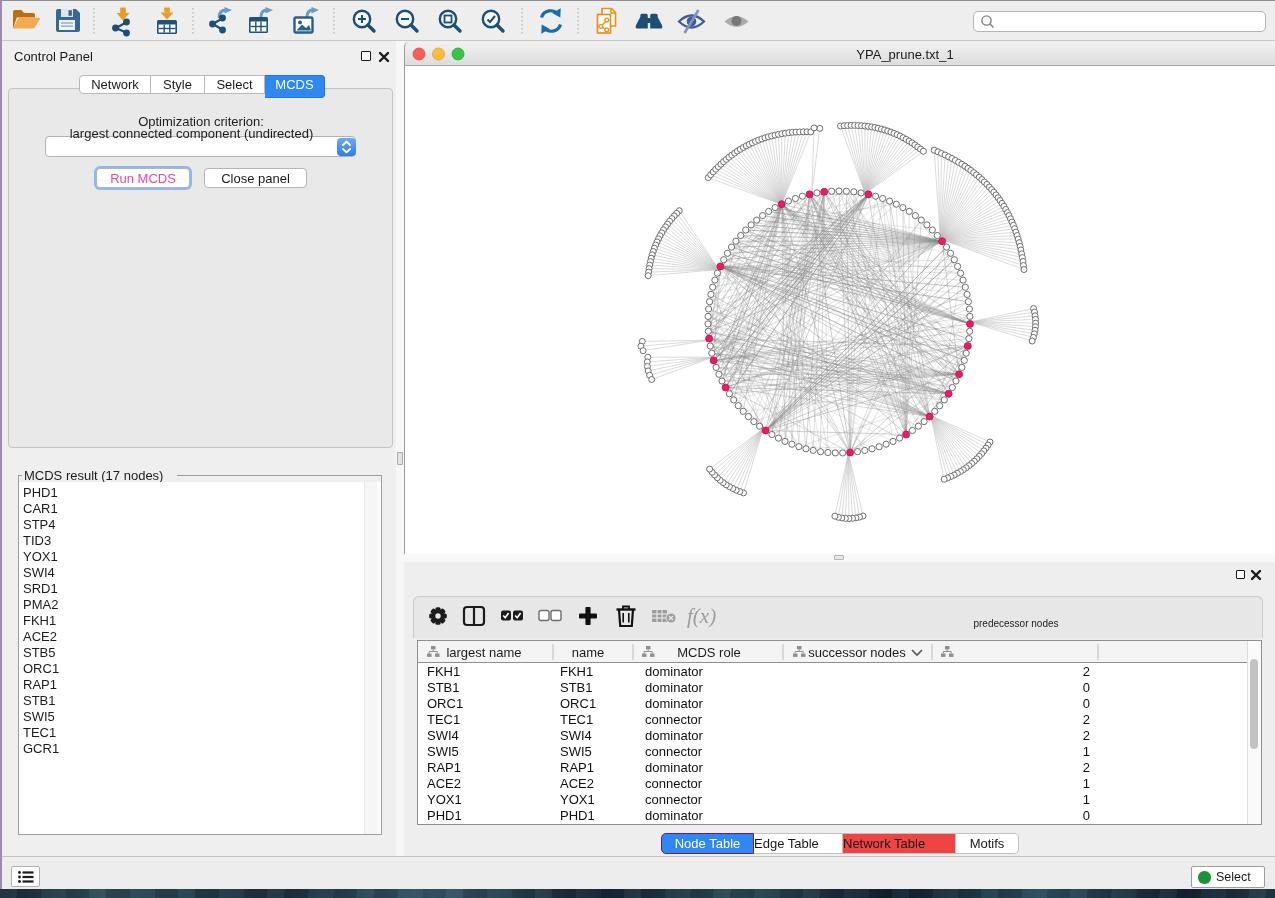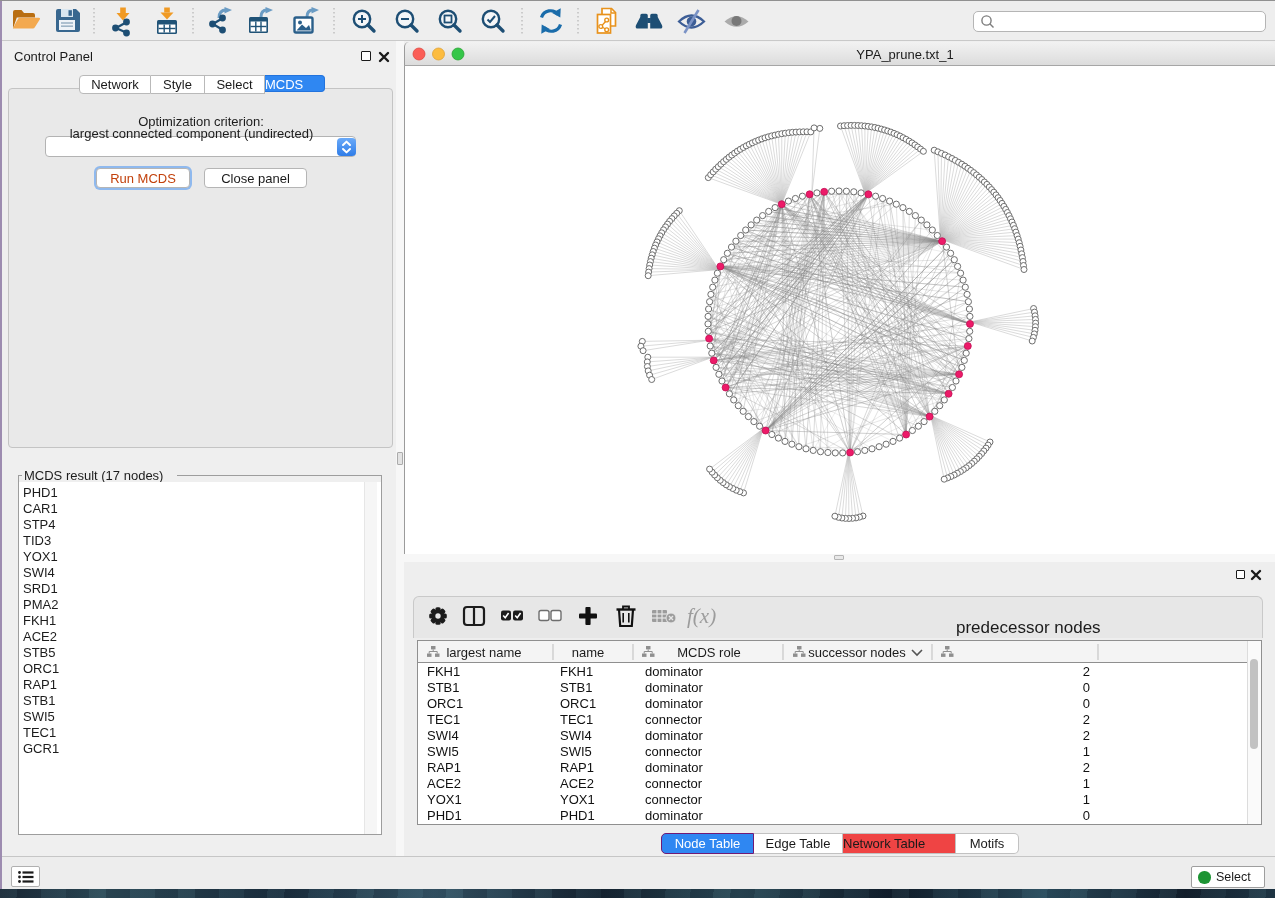--- a/index.html
+++ b/index.html
@@ -170,33 +170,33 @@
 <svg class="abs" style="left:378px;top:51px" width="12" height="12" viewBox="0 0 12 12">
   <path d="M2 2 L10 10 M10 2 L2 10" stroke="#1a1a1a" stroke-width="2.4" stroke-linecap="round"></path>
 </svg>
 
 <div class="abs" style="left:8px;top:88px;width:385px;height:360px;background:#e9e9e9;border:1px solid #c4c4c4;border-radius:4px"></div>
 
 <div class="abs" style="left:79px;top:75px;width:246px;height:19px;font-size:13px;color:#1a1a1a">
   <div class="abs" style="left:0;top:0;width:72px;height:19px;background:#ffffff;border:1px solid #b9b9b9;border-radius:4px 0 0 4px;text-align:center;line-height:18px">Network</div>
   <div class="abs" style="left:72px;top:0;width:54px;height:19px;background:#ffffff;border:1px solid #b9b9b9;border-left:none;text-align:center;line-height:18px">Style</div>
   <div class="abs" style="left:126px;top:0;width:60px;height:19px;background:#ffffff;border:1px solid #b9b9b9;border-left:none;text-align:center;line-height:18px">Select</div>
-  <div class="abs" style="left:186px;top:0;width:60px;height:17px;background:#2f87f2;border:1px solid #2273dd;border-left:none;border-radius:0 4px 4px 0;text-align:left;line-height:18px;color:#ffffff">MCDS</div>
+  <div class="abs" style="left:186px;top:0;width:60px;height:23px;background:#2f87f2;border:1px solid #2273dd;border-left:none;border-radius:0 4px 4px 0;text-align:center;line-height:18px;color:#ffffff">MCDS</div>
 </div>
 <div class="txt" style="left:0;top:114px;width:402px;text-align:center;font-size:13px">Optimization criterion:</div>
 
 <div class="abs" style="left:45px;top:136px;width:311px;height:21px;background:#ffffff;border:1px solid #b3b3b3;border-radius:4px"></div>
 <div class="txt" style="left:45px;top:126px;width:293px;text-align:center;font-size:13px">largest connected component (undirected)</div>
 <div class="abs" style="left:337px;top:137.5px;width:19px;height:18px;border-radius:4px;background:linear-gradient(#6aaaf9,#2f7de8)"></div>
 <svg class="abs" style="left:337px;top:137.5px" width="19" height="18" viewBox="0 0 19 18">
   <path d="M6 7 L9.5 3.6 L13 7" fill="none" stroke="#ffffff" stroke-width="2" stroke-linecap="round" stroke-linejoin="round"></path>
   <path d="M6 11 L9.5 14.4 L13 11" fill="none" stroke="#ffffff" stroke-width="2" stroke-linecap="round" stroke-linejoin="round"></path>
 </svg>
 
-<div class="abs" style="left:96px;top:168px;width:94px;height:20px;background:#ffffff;border:1px solid #b5b5b5;border-radius:4px;box-shadow:0 0 0 2px #8fb9ee;text-align:center;line-height:19px;font-size:13px;color:#c2410c">Run MCDS</div>
+<div class="abs" style="left:96px;top:168px;width:94px;height:20px;background:#ffffff;border:1px solid #b5b5b5;border-radius:4px;box-shadow:0 0 0 2px #8fb9ee;text-align:center;line-height:19px;font-size:13px;color:#ec4899">Run MCDS</div>
 <div class="abs" style="left:204px;top:168px;width:103px;height:20px;background:#ffffff;border:1px solid #b5b5b5;border-radius:4px;text-align:center;line-height:19px;font-size:13px;color:#1a1a1a">Close panel</div>
 
 <div class="abs" style="left:18px;top:475px;width:364px;height:360px;border:1px solid #9d9d9d;border-top:none"></div>
 <div class="abs" style="left:18px;top:475px;width:4px;height:1px;background:#9d9d9d"></div>
 <div class="abs" style="left:177px;top:475px;width:205px;height:1px;background:#9d9d9d"></div>
 <div class="txt" style="left:24px;top:468px;font-size:13px">MCDS result (17 nodes)</div>
 <div class="abs" style="left:19px;top:482px;width:362px;height:352px;background:#ffffff"></div>
 <div class="abs" style="left:364px;top:482px;width:13px;height:352px;background:#f6f6f6;border-left:1px solid #e6e6e6"></div>
 <div class="txt" style="left:23px;top:485px;font-size:13px;line-height:16px">PHD1<br>CAR1<br>STP4<br>TID3<br>YOX1<br>SWI4<br>SRD1<br>PMA2<br>FKH1<br>ACE2<br>STB5<br>ORC1<br>RAP1<br>STB1<br>SWI5<br>TEC1<br>GCR1</div>
 
@@ -1164,35 +1164,35 @@
         <rect x="8" y="7.5" width="4.5" height="3.4"></rect>
         <path d="M6.2 3.4 V5.5 M2.2 7.5 V5.5 H10.2 V7.5" fill="none" stroke="#8f8f8f" stroke-width="1"></path>
       </g>
   </g>
   <path d="M494 9 L499 14 L504 9" fill="none" stroke="#555" stroke-width="1.6"></path>
 </svg>
 <div class="txt" style="left:434px;top:645px;width:100px;text-align:center;font-size:13px">largest name</div>
 <div class="txt" style="left:553px;top:645px;width:70px;text-align:center;font-size:13px">name</div>
 <div class="txt" style="left:659px;top:645px;width:100px;text-align:center;font-size:13px">MCDS role</div>
 <div class="txt" style="left:807px;top:645px;width:100px;text-align:center;font-size:13px">successor nodes</div>
-<div class="txt" style="left:956px;top:618px;width:120px;text-align:center;font-size:17px">predecessor nodes</div>
+<div class="txt" style="left:956px;top:618px;width:120px;text-align:center;font-size:10px">predecessor nodes</div>
 
 <div class="abs" style="left:418px;top:664px;width:830px;height:160px;font-size:13px;line-height:16px;color:#111">
   <div class="abs" style="left:9px;top:0">FKH1<br>STB1<br>ORC1<br>TEC1<br>SWI4<br>SWI5<br>RAP1<br>ACE2<br>YOX1<br>PHD1</div>
   <div class="abs" style="left:142px;top:0">FKH1<br>STB1<br>ORC1<br>TEC1<br>SWI4<br>SWI5<br>RAP1<br>ACE2<br>YOX1<br>PHD1</div>
   <div class="abs" style="left:227px;top:0">dominator<br>dominator<br>dominator<br>connector<br>dominator<br>connector<br>dominator<br>connector<br>connector<br>dominator</div>
   <div class="abs" style="left:572px;top:0;width:100px;text-align:right">2<br>0<br>0<br>2<br>2<br>1<br>2<br>1<br>1<br>0</div>
 </div>
 
 <div class="abs" style="left:1247px;top:641px;width:14px;height:183px;background:#fafafa;border-left:1px solid #dcdcdc"></div>
 <div class="abs" style="left:1250px;top:659px;width:8px;height:90px;background:#c2c2c2;border-radius:4px"></div>
 
 <div class="abs" style="left:661px;top:833px;width:358px;height:21px;font-size:13px;color:#1a1a1a">
   <div class="abs" style="left:0;top:0;width:93px;height:21px;background:#2f87f2;border:1px solid #701a75;border-radius:5px 0 0 5px;text-align:center;line-height:20px;color:#fff">Node Table</div>
-  <div class="abs" style="left:93px;top:0;width:89px;height:21px;background:#ffffff;border:1px solid #c2c2c2;border-left:none;text-align:center;line-height:20px">Edge Table</div>
+  <div class="abs" style="left:93px;top:0;width:89px;height:21px;background:#ffffff;border:1px solid #c2c2c2;border-left:none;text-align:left;line-height:20px">Edge Table</div>
   <div class="abs" style="left:182px;top:0;width:113px;height:21px;background:#ef4444;border:1px solid #c2c2c2;border-left:none;text-align:left;line-height:20px">Network Table</div>
   <div class="abs" style="left:295px;top:0;width:63px;height:21px;background:#ffffff;border:1px solid #c2c2c2;border-left:none;border-radius:0 5px 5px 0;text-align:center;line-height:20px">Motifs</div>
 </div>
 
 <div class="abs" style="left:2px;top:856px;width:1273px;height:33px;background:#ededed;border-top:1px solid #c6c6c6"></div>
 <div class="abs" style="left:11px;top:866px;width:29px;height:21px;background:#ffffff;border:1px solid #b0b0b0;border-radius:2px"></div>
 <svg class="abs" style="left:18px;top:871px" width="16" height="12" viewBox="0 0 16 12">
   <g fill="#1c1c1c">
     <circle cx="1.5" cy="1.5" r="1.4"></circle>
       <rect x="4.5" y="0.4" width="11" height="2.2"></rect>

